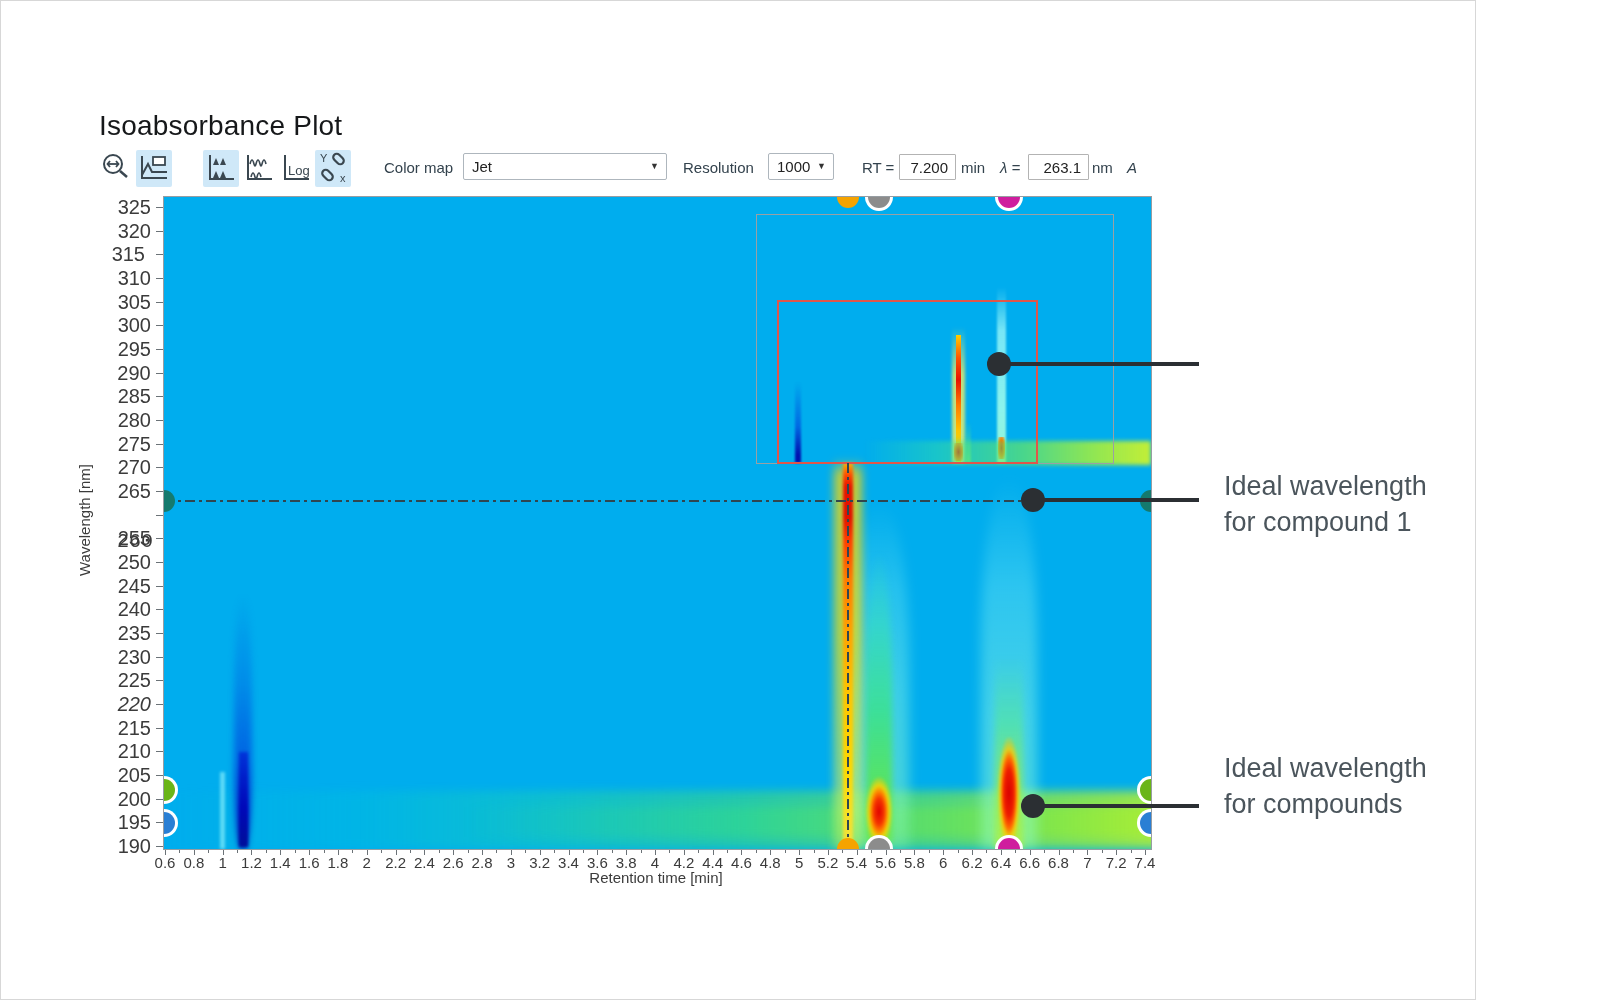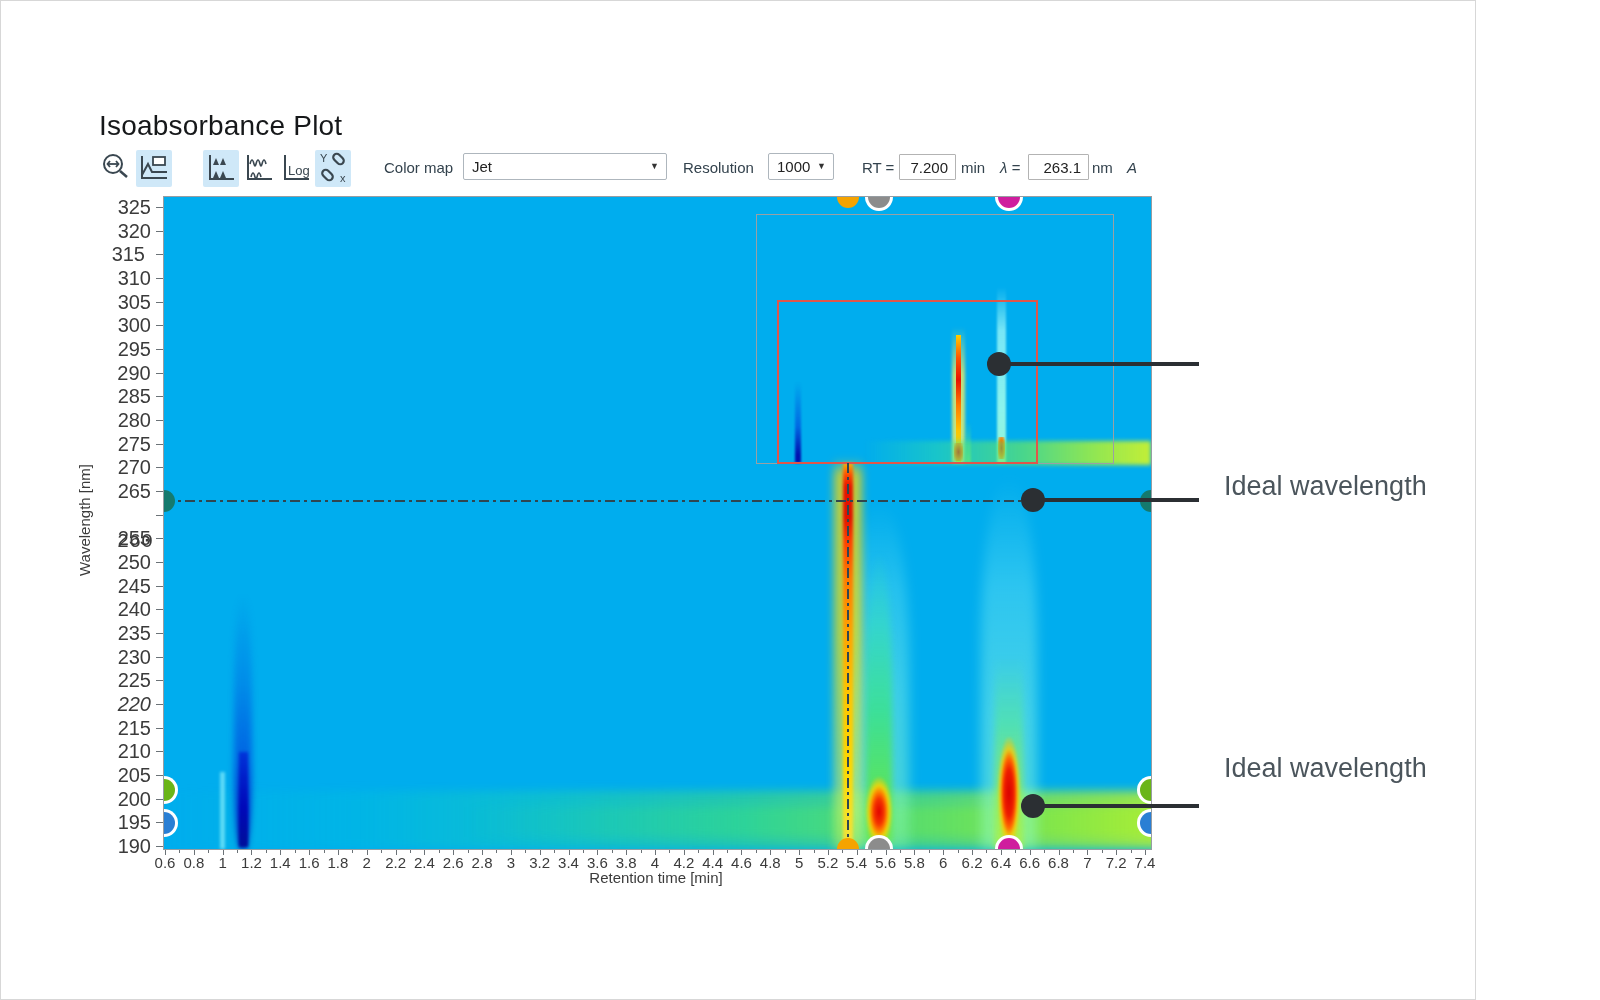--- a/index.html
+++ b/index.html
@@ -387,21 +387,23 @@
       <div class="ytick-mark" style="left: 156px; top: 846px;"></div>
     </div>
 
   <div class="ann-dot" style="left:987px;top:352px"></div>
   <div class="ann-line" style="left:999px;top:362px;width:200px"></div>
 
   <div class="ann-dot" style="left:1021px;top:488px"></div>
   <div class="ann-line" style="left:1033px;top:498px;width:166px"></div>
   <div class="ann-text" style="top:468px">
     <div>Ideal wavelength</div>
+    <div>for compound 1</div>
   </div>
 
   <div class="ann-dot" style="left:1021px;top:794px"></div>
   <div class="ann-line" style="left:1033px;top:804px;width:166px"></div>
   <div class="ann-text" style="top:750px">
     <div>Ideal wavelength</div>
+    <div>for compounds</div>
   </div>
 
 </div>
 
 </body></html>

